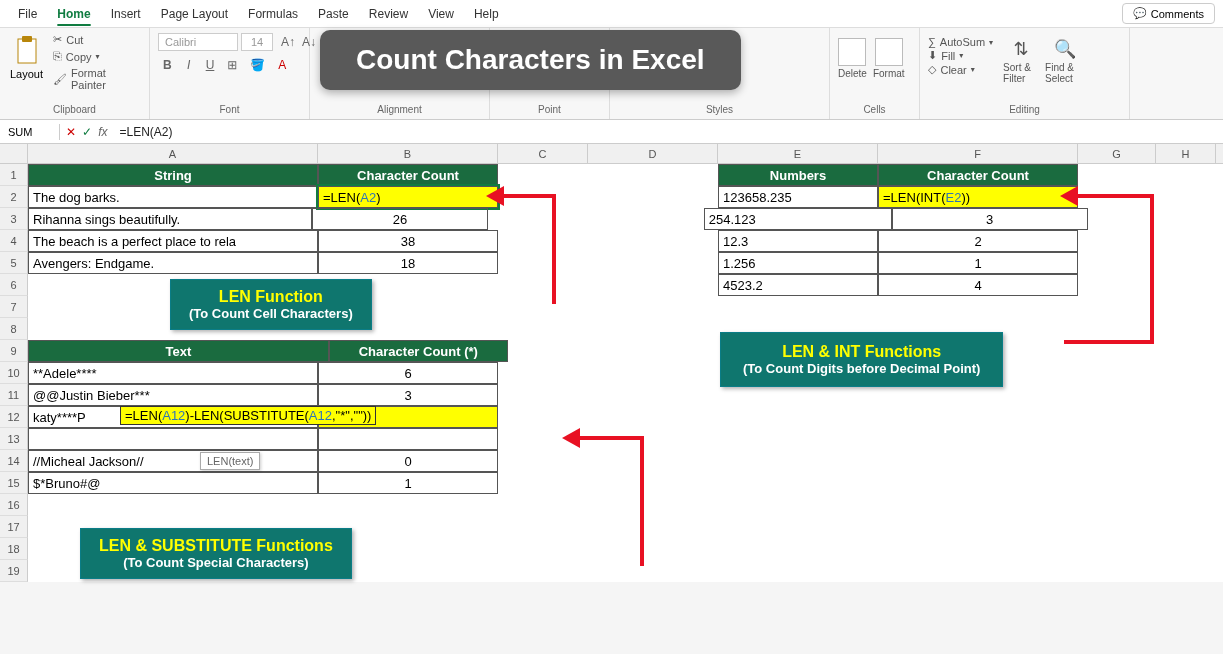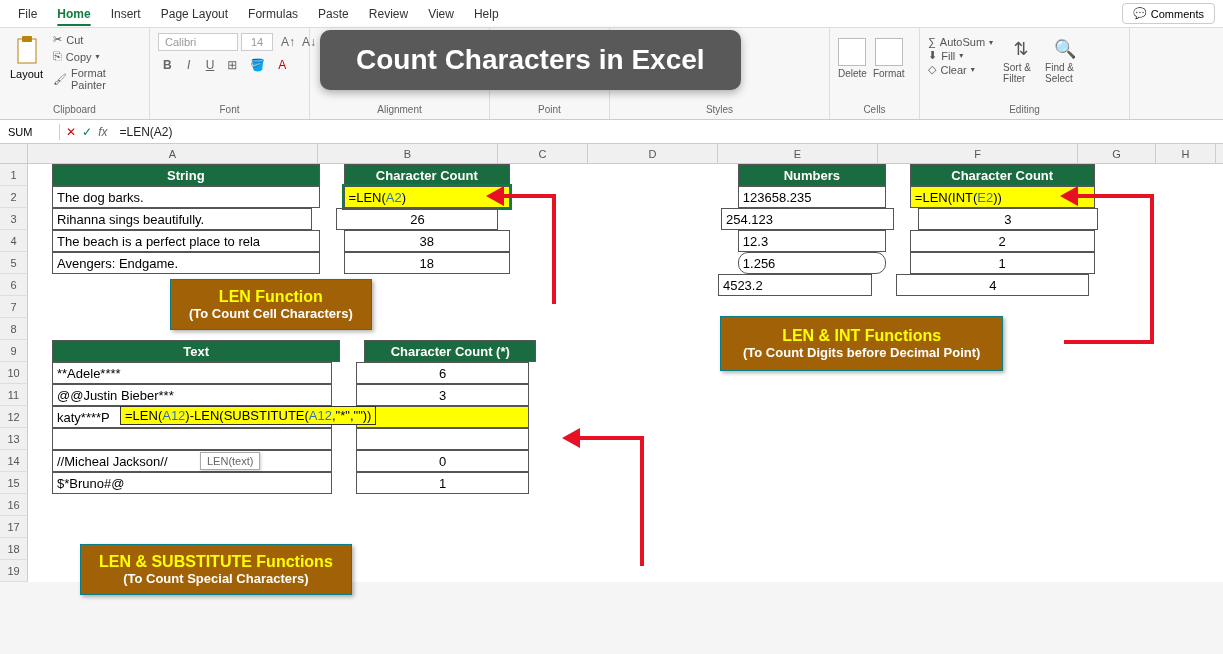--- a/index.html
+++ b/index.html
@@ -45,27 +45,27 @@
 .col-headers { display: flex; background: #f0f0f0; border-bottom: 1px solid #ccc; height: 20px; }
 .corner { width: 28px; border-right: 1px solid #ccc; }
 .col-h { border-right: 1px solid #ccc; text-align: center; font-size: 11px; color: #555; line-height: 20px; }
 .row-h { width: 28px; min-width: 28px; border-right: 1px solid #ccc; border-bottom: 1px solid #ddd; text-align: center; font-size: 11px; color: #555; background: #f0f0f0; line-height: 22px; }
 .grid-body { display: flex; flex-direction: column; }
 .grow { display: flex; height: 22px; }
 .cell { border-right: 1px solid #ddd; border-bottom: 1px solid #ddd; padding: 0 4px; font-size: 13px; line-height: 22px; overflow: hidden; white-space: nowrap; }
 .cell.no-border { border-right-color: transparent; border-bottom-color: transparent; }
 .hdr-green { background: #1a6b3f; color: #fff; font-weight: 700; text-align: center; border: 1px solid #333; }
 .yellow { background: #ffff00; }
-.bordered { border: 1px solid #555 !important; margin-left: 24px; }
+.bordered { border: 1px solid #555 !important; }
 .center { text-align: center; }
 .fn-black { color: #000; }
 .fn-ref { color: #2e75b6; }
 
 
-.callout { position: absolute; background: #a16207; border: 1px solid #0a7d87; padding: 8px 18px; text-align: center; box-shadow: 2px 2px 4px rgba(0,0,0,0.3); z-index: 10; }
+.callout { position: absolute; background: #0f766e; border: 1px solid #0a7d87; padding: 8px 18px; text-align: center; box-shadow: 2px 2px 4px rgba(0,0,0,0.3); z-index: 10; }
 .callout-title { color: #ffff00; font-weight: 700; font-size: 16px; }
 .callout-sub { color: #fff; font-weight: 700; font-size: 13px; }
 .arrow-line-h { position: absolute; height: 4px; background: #e81123; }
 .arrow-line-v { position: absolute; width: 4px; background: #e81123; }
 .arrow-head-left { position: absolute; width: 0; height: 0; border-top: 10px solid transparent; border-bottom: 10px solid transparent; border-right: 18px solid #e81123; }
 
 .tooltip { position: absolute; background: #fff; border: 1px solid #aaa; padding: 2px 6px; font-size: 11px; color: #666; box-shadow: 1px 1px 3px rgba(0,0,0,0.2); }
 
 svg { display: block; }
 </style>
@@ -266,21 +266,21 @@
         <div class="cell bordered center" style="width: 200px;">2</div>
         <div class="cell no-border" style="width: 78px;"></div>
         <div class="cell no-border" style="width: 60px;"></div>
       </div>
       <div class="grow">
         <div class="row-h">5</div>
         <div class="cell bordered" style="width: 290px;">Avengers: Endgame.</div>
         <div class="cell bordered center" style="width: 180px;">18</div>
         <div class="cell no-border" style="width: 90px;"></div>
         <div class="cell no-border" style="width: 130px;"></div>
-        <div class="cell bordered" style="width: 160px; border-radius: 10px;">1.256</div>
+        <div class="cell bordered" style="width: 160px;">1.256</div>
         <div class="cell bordered center" style="width: 200px;">1</div>
         <div class="cell no-border" style="width: 78px;"></div>
         <div class="cell no-border" style="width: 60px;"></div>
       </div>
       <div class="grow">
         <div class="row-h">6</div>
         <div class="cell no-border" style="width: 290px;"></div>
         <div class="cell no-border" style="width: 180px;"></div>
         <div class="cell no-border" style="width: 90px;"></div>
         <div class="cell no-border" style="width: 130px;"></div>
@@ -431,25 +431,25 @@
         <div class="cell no-border" style="width: 200px;"></div>
         <div class="cell no-border" style="width: 78px;"></div>
         <div class="cell no-border" style="width: 60px;"></div>
       </div>
     </div>
 
   <div class="callout" style="top:135px;left:170px">
     <div class="callout-title">LEN Function</div>
     <div class="callout-sub">(To Count Cell Characters)</div>
   </div>
-  <div class="callout" style="top:400px;left:80px">
+  <div class="callout" style="top:384px;left:80px">
     <div class="callout-title">LEN &amp; SUBSTITUTE Functions</div>
     <div class="callout-sub">(To Count Special Characters)</div>
   </div>
-  <div class="callout" style="top:172px;left:720px;padding:10px 22px">
+  <div class="callout" style="top:188px;left:720px;padding:10px 22px">
     <div class="callout-title">LEN &amp; INT Functions</div>
     <div class="callout-sub">(To Count Digits before Decimal Point)</div>
   </div>
 
   <div class="arrow-line-v" style="top:50px;left:552px;height:110px"></div>
   <div class="arrow-line-h" style="top:50px;left:502px;width:54px"></div>
   <div class="arrow-head-left" style="top:42px;left:486px"></div>
 
   <div class="arrow-line-v" style="top:292px;left:640px;height:130px"></div>
   <div class="arrow-line-h" style="top:292px;left:578px;width:66px"></div>

